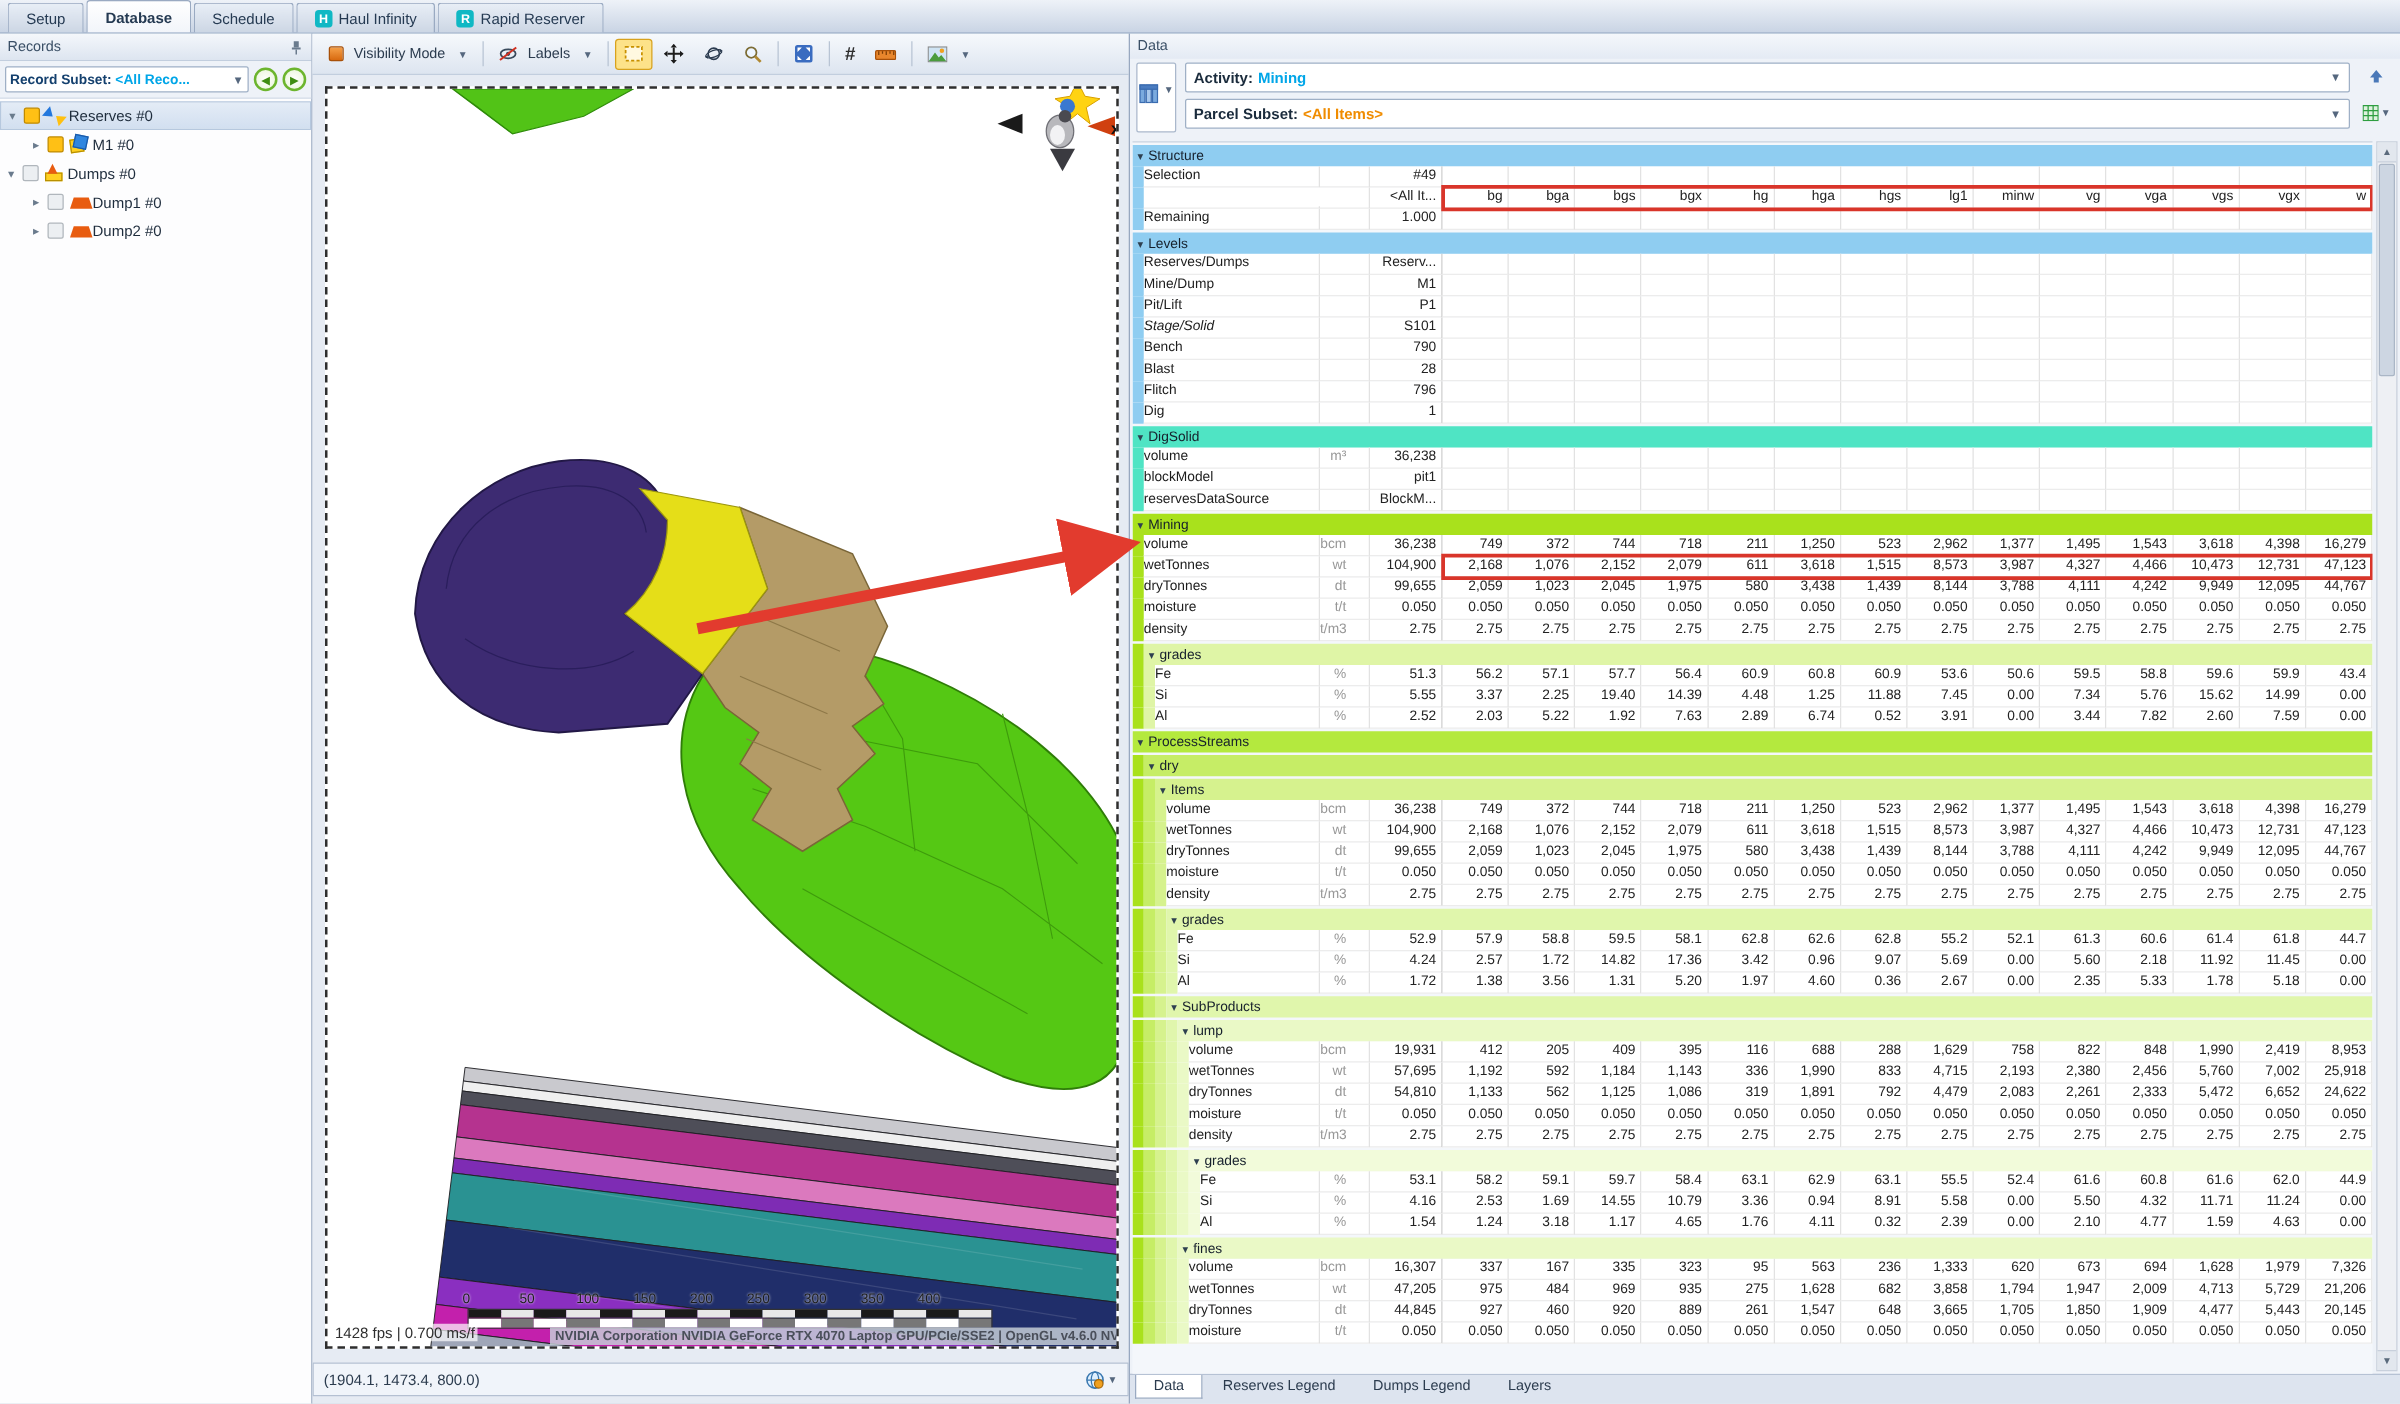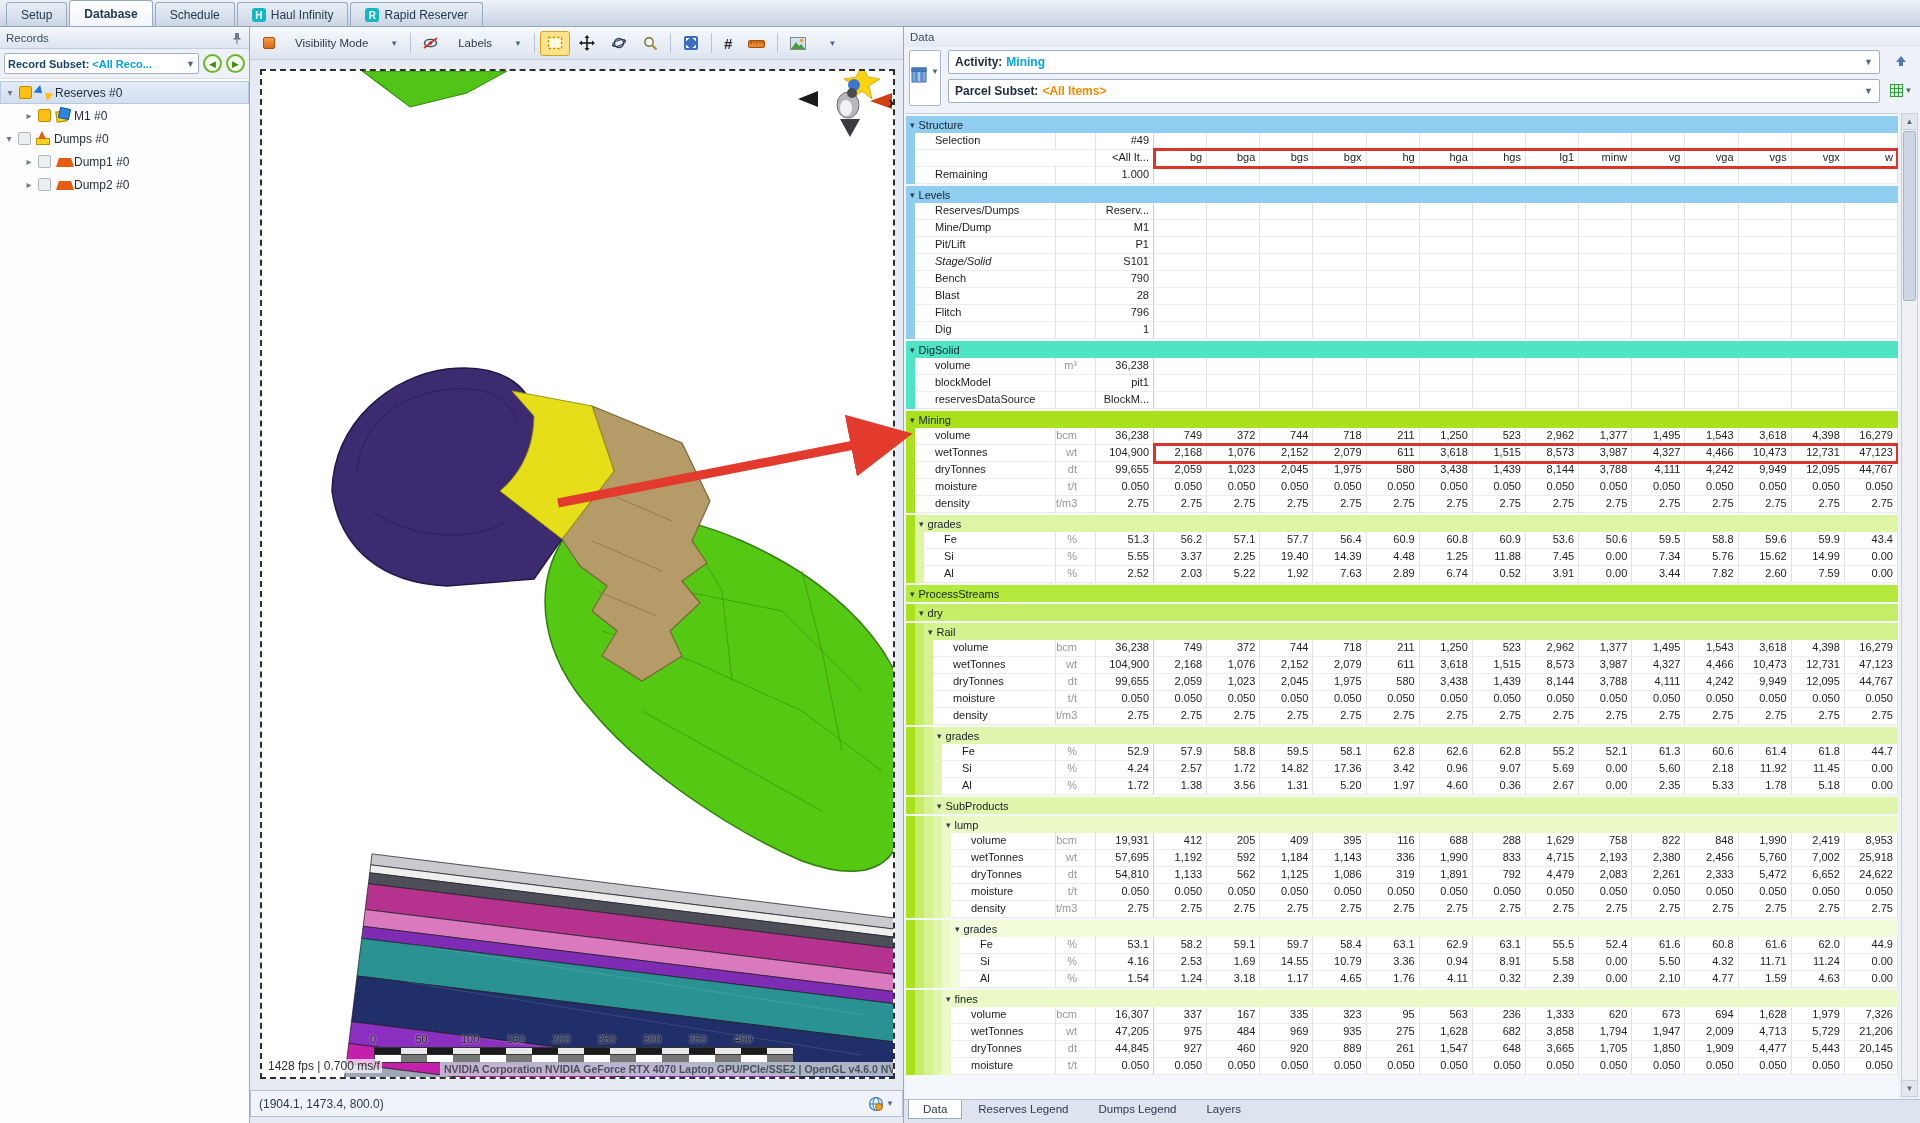--- a/index.html
+++ b/index.html
@@ -45,21 +45,21 @@
   .ticon.m1::before { content:""; position:absolute; left:1px; top:3px; width:9px; height:9px; background:#ffd020; border:1px solid #b89000; transform:rotate(-8deg);}
   .ticon.m1::after { content:""; position:absolute; left:4px; top:0; width:9px; height:9px; background:#2f86e0; border:1px solid #1b5aa8; transform:rotate(12deg);}
   .ticon.dumps::before { content:""; position:absolute; left:1px; bottom:1px; width:12px; height:5px; background:#ffd020; border:1px solid #b89000;}
   .ticon.dumps::after { content:""; position:absolute; left:3px; top:0; border-bottom:8px solid #e85c10; border-left:4px solid transparent; border-right:4px solid transparent;}
   .ticon.dump::before { content:""; position:absolute; left:1px; bottom:2px; border-bottom:9px solid #e85c10; border-left:3px solid transparent; border-right:3px solid transparent; width:12px; }
 
   
   .center { position:absolute; left:250px; top:27px; width:653px; height:1096px; background:#e6ebf3; }
   .vtoolbar { height:33px; display:flex; align-items:center; gap:2px; padding:0 6px;
     background:linear-gradient(#f6f9fc,#dde5f0); border-bottom:1px solid #c2cede; }
-  .tbtn { height:25px; display:flex; align-items:center; gap:20px; padding:0 6px; border-radius:3px;
+  .tbtn { height:25px; display:flex; align-items:center; gap:8px; padding:0 6px; border-radius:3px;
     font-size:11.5px; color:#2b3b4e; border:1px solid transparent; }
   .tbtn.toggled { background:#fde289; border:1px solid #d8a21e; }
   .tsep { width:1px; height:20px; background:#b8c4d4; margin:0 3px; }
   .carat { font-size:8px; color:#55677e; margin-left:2px;}
   .vis-ico { width:12px; height:12px; background:linear-gradient(#f5a048,#d86a10); border-radius:2px; border:1px solid #a85008;}
   .viewport { position:absolute; left:10px; top:42px; width:635px; height:1010px; background:#ffffff;
     border:2px dashed #2e2e2e; overflow:hidden; }
   .scene { position:absolute; left:0; top:0; }
   .scalebar { position:absolute; left:112px; top:962px; width:420px; }
   .scalelabels { display:flex; height:14px; font-size:11px; color:#1c1c1c; text-shadow:0 0 2px #fff; }
@@ -89,21 +89,21 @@
   .dd-box b { color:#1a2b3c; margin-right:4px; }
   .mini-btn { position:absolute; width:22px; height:20px; display:flex; align-items:center; justify-content:center;
     border:1px solid transparent; border-radius:2px; }
   .grid-wrap { position:relative; flex:1; margin:2px 22px 0 2px; overflow:hidden; background:#f4f7fb; border-top:1px solid #c8d2e0;}
   .grow { display:flex; height:17px; background:#fff; }
   .grow.ghr { margin-top:2px; background:transparent; }
   .strip { flex:0 0 9px; }
   .ghdr { flex:1; display:flex; align-items:center; font-size:11px; color:#16202c; gap:4px; padding-left:4px; }
   .ghdr .ga { font-size:9px; color:#2e4050; }
   .gcell { border-right:1px solid #e2e2e2; border-bottom:1px solid #ececec; font-size:11px; line-height:15px; overflow:hidden; white-space:nowrap; }
-  .glabel { padding-left:20px; color:#1c1c1c; }
+  .glabel { padding-left:0; color:#1c1c1c; }
   .gunit { flex:0 0 40px; text-align:right; padding-right:18px; color:#979797; }
   .gtotal { flex:0 0 58px; text-align:right; padding-right:4px; border-right:1px solid #cfcfcf; }
   .valwrap { flex:1; display:flex; position:relative; }
   .gval { flex:1 1 0; text-align:right; padding-right:4px; }
   .valwrap.box::after { content:""; position:absolute; inset:-2px -1px; border:3px solid #d9352a; pointer-events:none; z-index:40;}
   .st-b{background:#8fcdf1}.st-t{background:#4fe4c4}.st-g{background:#a9e11c}
   .st-p{background:#dff5a6}.st-1{background:#c6ed66}.st-2{background:#d6f28e}
   .st-3{background:#e0f6ac}.st-4{background:#eaf9c6}.st-5{background:#f2fbda}
   .hc-b{background:#8fcdf1}.hc-t{background:#4fe4c4}.hc-g{background:#a9e11c}.hc-ps{background:#b4e93e}
   .hc-1{background:#c6ed66}.hc-2{background:#d6f28e}.hc-3{background:#e0f6ac}.hc-4{background:#eaf9c6}
@@ -945,21 +945,21 @@
         <div class="ghdr hc-1">
           <span class="ga">▾</span>
           <span>dry</span>
         </div>
       </div>
       <div class="grow ghr">
         <div class="strip st-g"></div>
         <div class="strip st-1"></div>
         <div class="ghdr hc-2">
           <span class="ga">▾</span>
-          <span>Rail</span>
+          <span>Items</span>
         </div>
       </div>
       <div class="grow">
         <div class="strip st-g"></div>
         <div class="strip st-1"></div>
         <div class="strip st-2"></div>
         <div class="gcell glabel" style="flex: 0 0 123px;">volume</div>
         <div class="gcell gunit">bcm</div>
         <div class="gcell gtotal">36,238</div>
         <div class="valwrap">

